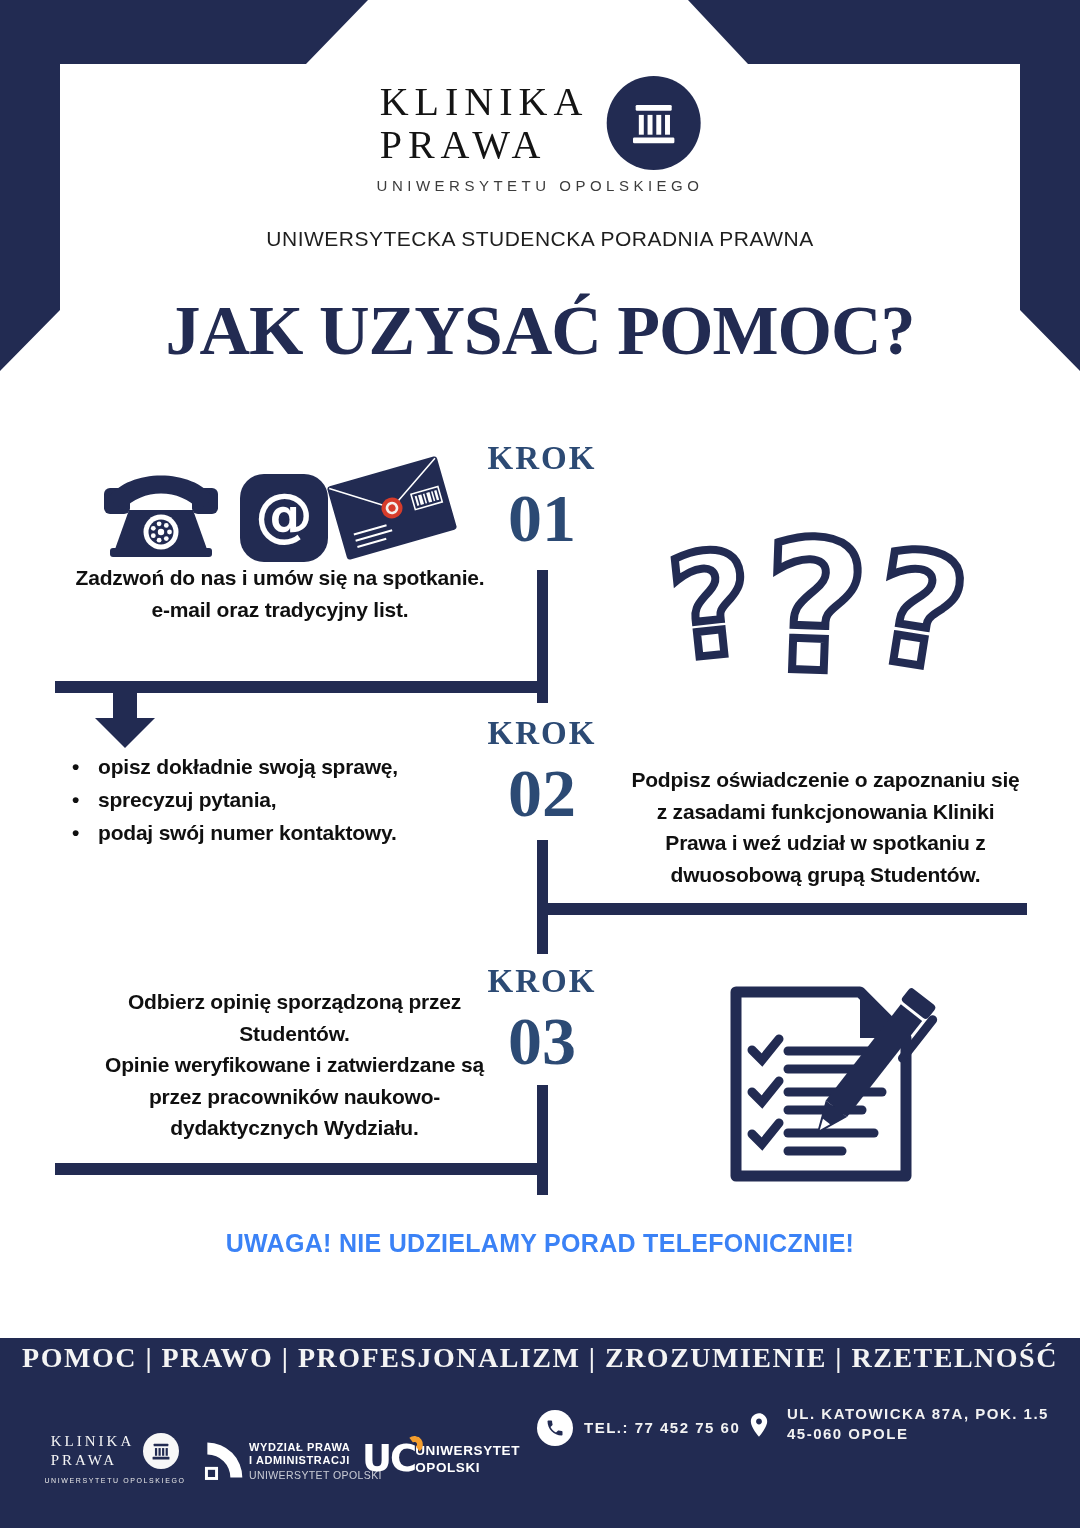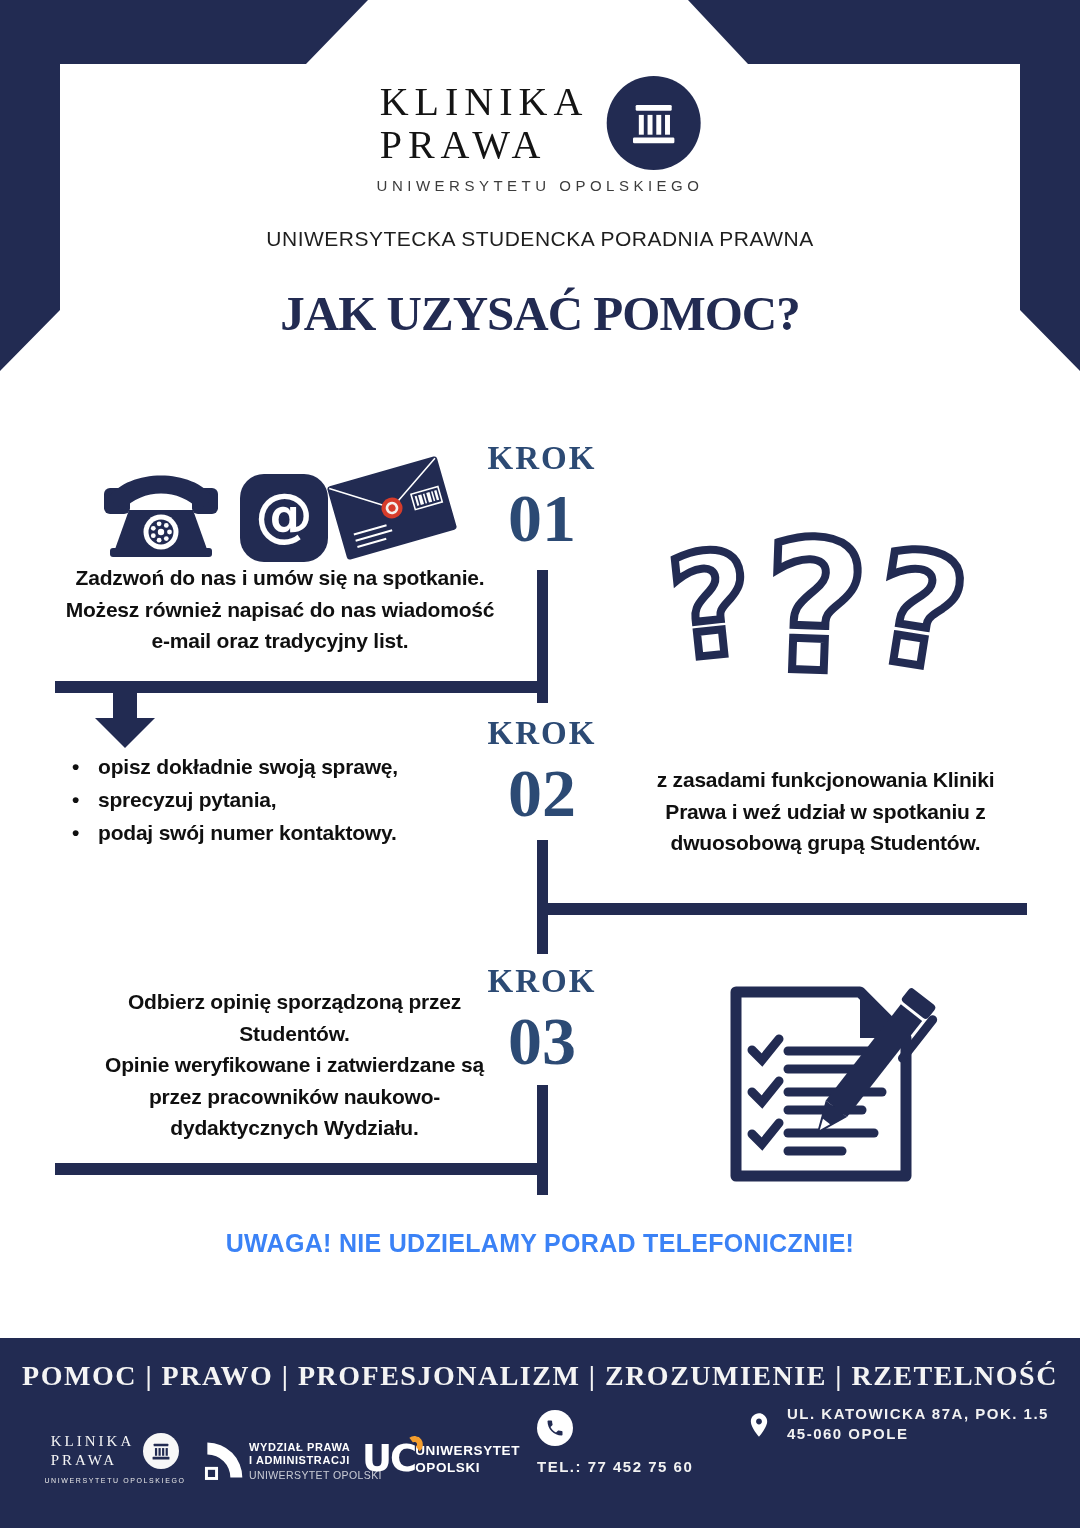--- a/index.html
+++ b/index.html
@@ -8,21 +8,21 @@
 
   .abs { position:absolute; }
 
   
   .corners { position:absolute; top:0; left:0; }
   .logo-block { position:absolute; top:76px; left:50%; transform:translateX(-50%); display:flex; align-items:center; gap:18px; }
   .logo-name { font-family:"Liberation Serif", serif; font-size:40px; color:#141414; letter-spacing:6px; line-height:1.08; text-align:left; }
   .logo-circle { width:94px; height:94px; border-radius:50%; background:#222b52; display:flex; align-items:center; justify-content:center; }
   .logo-caption { position:absolute; top:177px; left:0; right:0; text-align:center; font-size:15px; letter-spacing:4.5px; color:#3c3c3c; }
   .subtitle { position:absolute; top:227px; left:0; right:0; text-align:center; font-size:21px; letter-spacing:0.5px; color:#1e1e1e; }
-  .title { position:absolute; top:288px; left:0; right:0; text-align:center; font-family:"Liberation Serif", serif; font-weight:bold; font-size:49px; letter-spacing:-1px; color:#222b52; line-height:1.05; }
+  .title { position:absolute; top:294px; left:0; right:0; text-align:center; font-family:"Liberation Serif", serif; font-weight:bold; font-size:70px; letter-spacing:-1px; color:#222b52; line-height:1.05; }
 
   
   .krok { position:absolute; left:432px; width:220px; text-align:center; color:#2c4a74; font-family:"Liberation Serif", serif; font-weight:bold; }
   .krok .k-label { font-size:33px; letter-spacing:2px; line-height:1.1; }
   .krok .k-num { font-size:68px; line-height:1; margin-top:8px; }
 
   
   .line { position:absolute; background:#222b52; }
 
   
@@ -33,21 +33,21 @@
   .bullets .dot { width:26px; font-size:21px; }
 
   .at-box { position:absolute; left:240px; top:474px; width:88px; height:88px; background:#222b52; border-radius:24px; display:flex; align-items:center; justify-content:center; }
   .at-box span { color:#fff; font-size:58px; font-weight:bold; font-family:"DejaVu Sans", sans-serif; padding-bottom:6px; }
   .envelope-wrap { position:absolute; left:334px; top:468px; width:116px; height:80px; transform:rotate(-16deg); }
 
   .warning { position:absolute; top:1229px; left:0; right:0; text-align:center; font-size:25px; font-weight:bold; letter-spacing:0.3px; color:#3b82f6; }
 
   
   .footer { position:absolute; top:1338px; left:0; width:1080px; height:190px; background:#222b52; color:#fff; }
-  .f-tagline { position:absolute; top:22px; left:0; right:0; text-align:center; white-space:nowrap; font-family:"Liberation Serif", serif; font-weight:bold; font-size:28px; letter-spacing:1.5px; color:#f4f4f4; }
+  .f-tagline { position:absolute; top:4px; left:0; right:0; text-align:center; white-space:nowrap; font-family:"Liberation Serif", serif; font-weight:bold; font-size:28px; letter-spacing:1.5px; color:#f4f4f4; }
   .f-item { position:absolute; display:flex; align-items:flex-end; }
   .f-text { font-size:15px; font-weight:bold; letter-spacing:1.5px; line-height:20px; color:#f2f2f2; }
   .icon-circle-solid { width:36px; height:36px; border-radius:50%; background:#fff; display:flex; align-items:center; justify-content:center; flex:none; }
   .icon-circle-line { width:36px; height:36px; border-radius:50%; border:2px solid #fff; display:flex; align-items:center; justify-content:center; flex:none; }
 
   .f-logo-klinika { position:absolute; left:40px; top:94px; width:150px; text-align:center; }
   .f-logo-klinika .row { display:flex; align-items:center; justify-content:center; gap:9px; }
   .f-lk-name { font-family:"Liberation Serif", serif; font-size:15px; letter-spacing:3px; line-height:1.25; color:#f5f5f5; text-align:left; }
   .f-lk-circle { width:36px; height:36px; border-radius:50%; background:#f7f7f7; display:flex; align-items:center; justify-content:center; }
   .f-lk-caption { margin-top:7px; font-size:7px; letter-spacing:1.6px; color:#e9e9e9; white-space:nowrap; }
@@ -132,21 +132,20 @@
       <rect x="103.2" y="35" width="2.4" height="10" fill="#fff"></rect>
       <circle cx="58" cy="40" r="10.5" fill="#d63c2b"></circle>
       <circle cx="58" cy="40" r="6.3" fill="#f4f0ec"></circle>
       <circle cx="58" cy="40" r="3.6" fill="#d63c2b"></circle>
       <path d="M14,55 H48 M14,61.5 H52 M14,68 H44" stroke="#fff" stroke-width="2" fill="none"></path>
     </svg>
   </div>
 
   <div class="step-text" style="left:45px; top:562px; width:470px;">
     <div>Zadzwoń do nas i umów się na spotkanie.</div>
-    <div>Możesz również napisać do nas wiadomość</div>
     <div>e-mail oraz tradycyjny list.</div>
   </div>
 
   <svg class="abs" style="left:652px; top:505px;" width="316" height="200" viewBox="0 0 316 200">
     <text x="18" y="150" transform="rotate(-6 60 100)" font-family="DejaVu Sans, sans-serif" font-weight="bold" font-size="142" fill="#ffffff" stroke="#222b52" stroke-width="8">?</text>
     <text x="112" y="165" transform="rotate(2 170 90)" font-family="DejaVu Sans, sans-serif" font-weight="bold" font-size="180" fill="#ffffff" stroke="#222b52" stroke-width="8">?</text>
     <text x="224" y="160" transform="rotate(9 270 100)" font-family="DejaVu Sans, sans-serif" font-weight="bold" font-size="155" fill="#ffffff" stroke="#222b52" stroke-width="8">?</text>
   </svg>
 
   <div class="line" style="left:537px; top:570px; width:11px; height:133px;"></div>
@@ -170,20 +169,21 @@
       <span class="dot">•</span>
       <span>sprecyzuj pytania,</span>
     </div>
     <div class="b-row">
       <span class="dot">•</span>
       <span>podaj swój numer kontaktowy.</span>
     </div>
   </div>
 
   <div class="step-text" style="left:603px; top:764px; width:445px;">
+    <div>Podpisz oświadczenie o zapoznaniu się</div>
     <div>z zasadami funkcjonowania Kliniki</div>
     <div>Prawa i weź udział w spotkaniu z</div>
     <div>dwuosobową grupą Studentów.</div>
   </div>
 
   <div class="line" style="left:537px; top:840px; width:11px; height:114px;"></div>
   <div class="line" style="left:543px; top:903px; width:484px; height:12px;"></div>
 
   <div class="krok" style="top:963px;">
     <div class="k-label">KROK</div>
@@ -222,21 +222,21 @@
   </svg>
 
   <div class="line" style="left:537px; top:1085px; width:11px; height:110px;"></div>
   <div class="line" style="left:55px; top:1163px; width:493px; height:12px;"></div>
 
   <div class="warning">UWAGA! NIE UDZIELAMY PORAD TELEFONICZNIE!</div>
 
   <div class="footer">
     <div class="f-tagline">POMOC | PRAWO | PROFESJONALIZM | ZROZUMIENIE | RZETELNOŚĆ</div>
 
-    <div class="f-item" style="left:537px; top:72px; align-items:flex-start; gap:11px;flex-direction:column;">
+    <div class="f-item" style="left:537px; top:72px; align-items:center; gap:11px;">
       <div class="icon-circle-solid">
         <svg width="20" height="20" viewBox="0 0 24 24">
             <path fill="#222b52" d="M6.62 10.79c1.44 2.83 3.76 5.14 6.59 6.59l2.2-2.21c.27-.27.67-.36 1.02-.24 1.12.37 2.33.57 3.57.57.55 0 1 .45 1 1V20c0 .55-.45 1-1 1-9.39 0-17-7.61-17-17 0-.55.45-1 1-1h3.5c.55 0 1 .45 1 1 0 1.25.2 2.45.57 3.57.11.35.03.74-.25 1.02l-2.2 2.2z"></path>
           </svg>
       </div>
       <div class="f-text">TEL.: 77 452 75 60</div>
     </div>
 
     <div class="f-item" style="left:745px; top:66px; gap:14px;">
       <svg width="28" height="38" viewBox="0 0 24 24">

